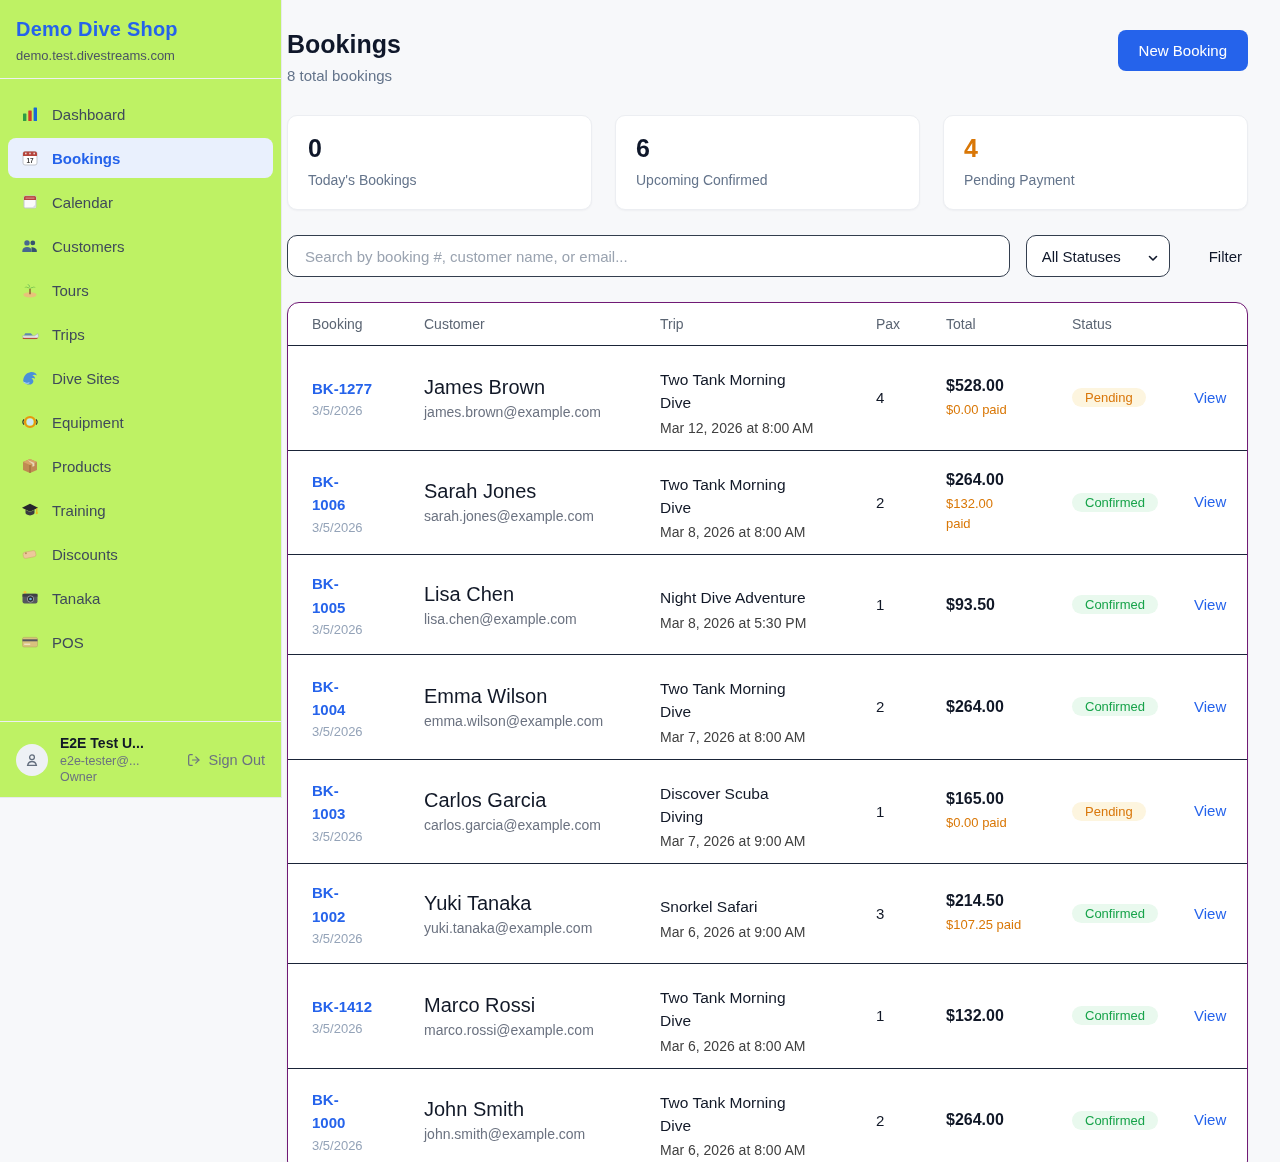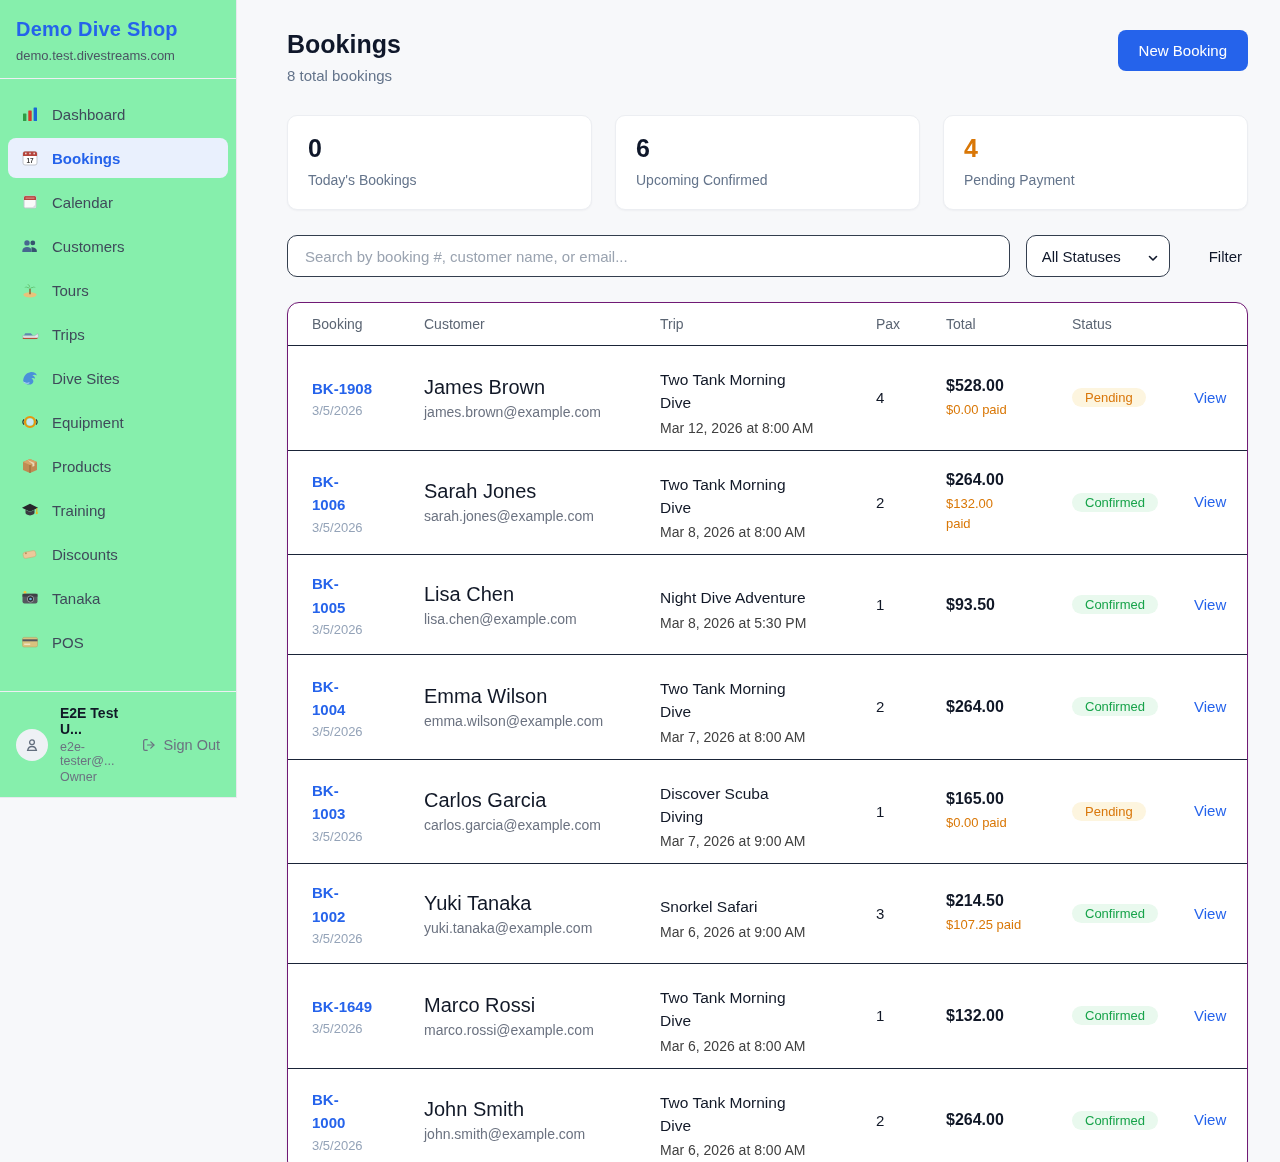--- a/index.html
+++ b/index.html
@@ -8,22 +8,22 @@
     font-family:"Liberation Sans", sans-serif;
     background:#f7f8fa;
     color:#0f172a;
     position:relative;
     overflow:hidden;
   }
 
   
   .sidebar {
     position:absolute; top:0; left:0;
-    width:237px; height:798px;
-    background:#86efac;
+    width:282px; height:798px;
+    background:#bef264;
     border-right:1px solid #e7e9ee;
     border-bottom:1px solid #e7e9ee;
     display:flex; flex-direction:column;
   }
   .brand { padding:18px 16px 15px; border-bottom:1px solid #edeff3; }
   .brand-title { color:#2563eb; font-size:20px; font-weight:700; letter-spacing:.2px; }
   .brand-domain { color:#4b5563; font-size:13px; margin-top:7px; }
   .nav { padding:15px 8px 8px; flex:1; }
   .nav-item {
     display:flex; align-items:center; gap:13px;
@@ -361,21 +361,21 @@
       <div>Customer</div>
       <div>Trip</div>
       <div>Pax</div>
       <div>Total</div>
       <div>Status</div>
       <div></div>
     </div>
     <div id="rows">
   <div class="t-row">
     <div class="c-booking">
-      <a class="b-id">BK-1908</a>
+      <a class="b-id">BK-1277</a>
       <div class="b-date">3/5/2026</div>
     </div>
     <div class="c-customer">
       <div class="cust-name">James Brown</div>
       <div class="cust-email">james.brown@example.com</div>
     </div>
     <div class="c-trip">
       <div class="trip-name">Two Tank Morning
 Dive</div>
       <div class="trip-dt">Mar 12, 2026 at 8:00 AM</div>
@@ -527,21 +527,21 @@
     <div class="c-status">
       <span class="badge badge-confirmed">Confirmed</span>
     </div>
     <div class="c-view">
       <a class="view-link">View</a>
     </div>
   </div>
 
   <div class="t-row">
     <div class="c-booking">
-      <a class="b-id">BK-1649</a>
+      <a class="b-id">BK-1412</a>
       <div class="b-date">3/5/2026</div>
     </div>
     <div class="c-customer">
       <div class="cust-name">Marco Rossi</div>
       <div class="cust-email">marco.rossi@example.com</div>
     </div>
     <div class="c-trip">
       <div class="trip-name">Two Tank Morning
 Dive</div>
       <div class="trip-dt">Mar 6, 2026 at 8:00 AM</div>

